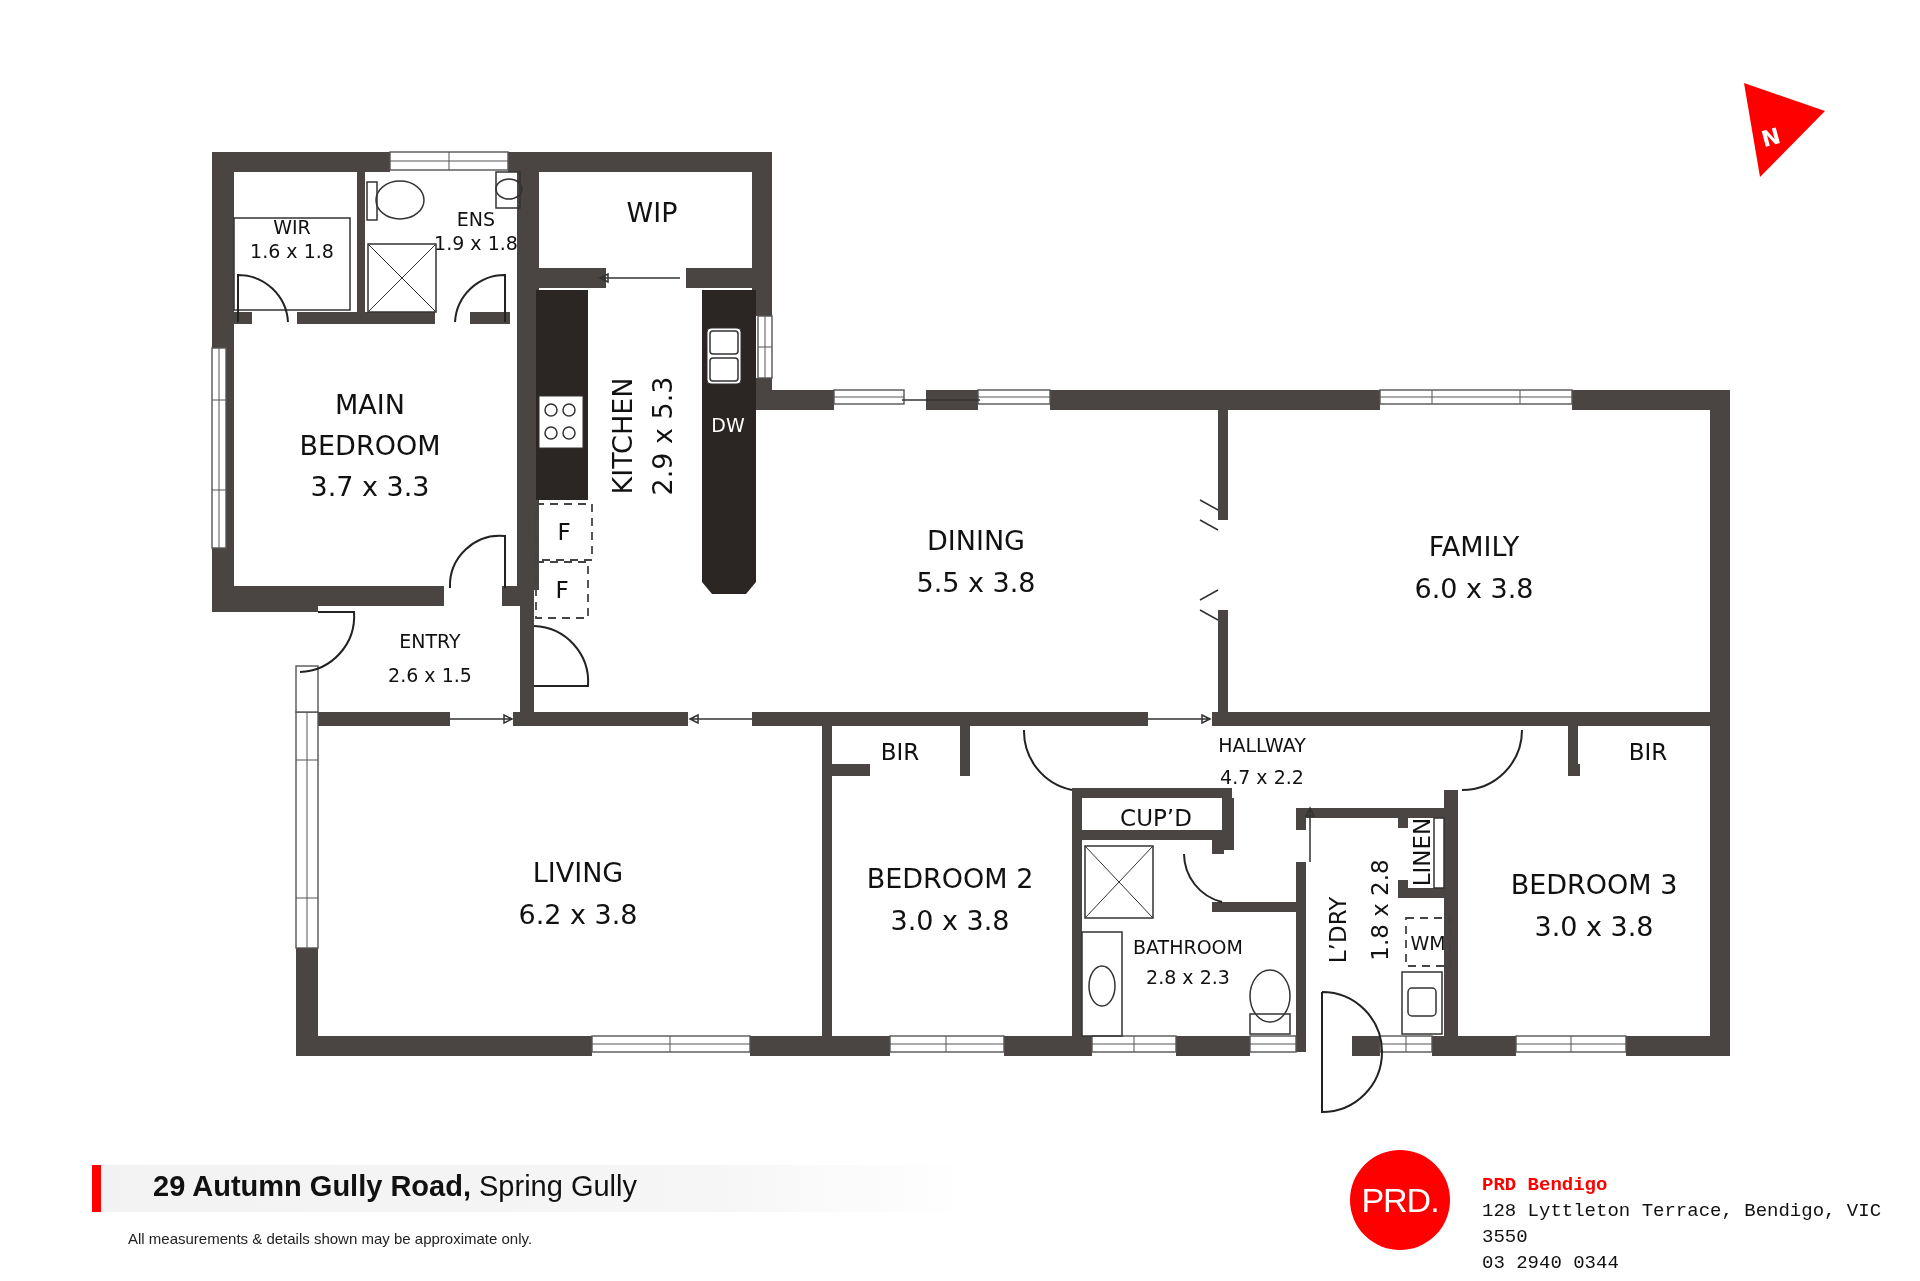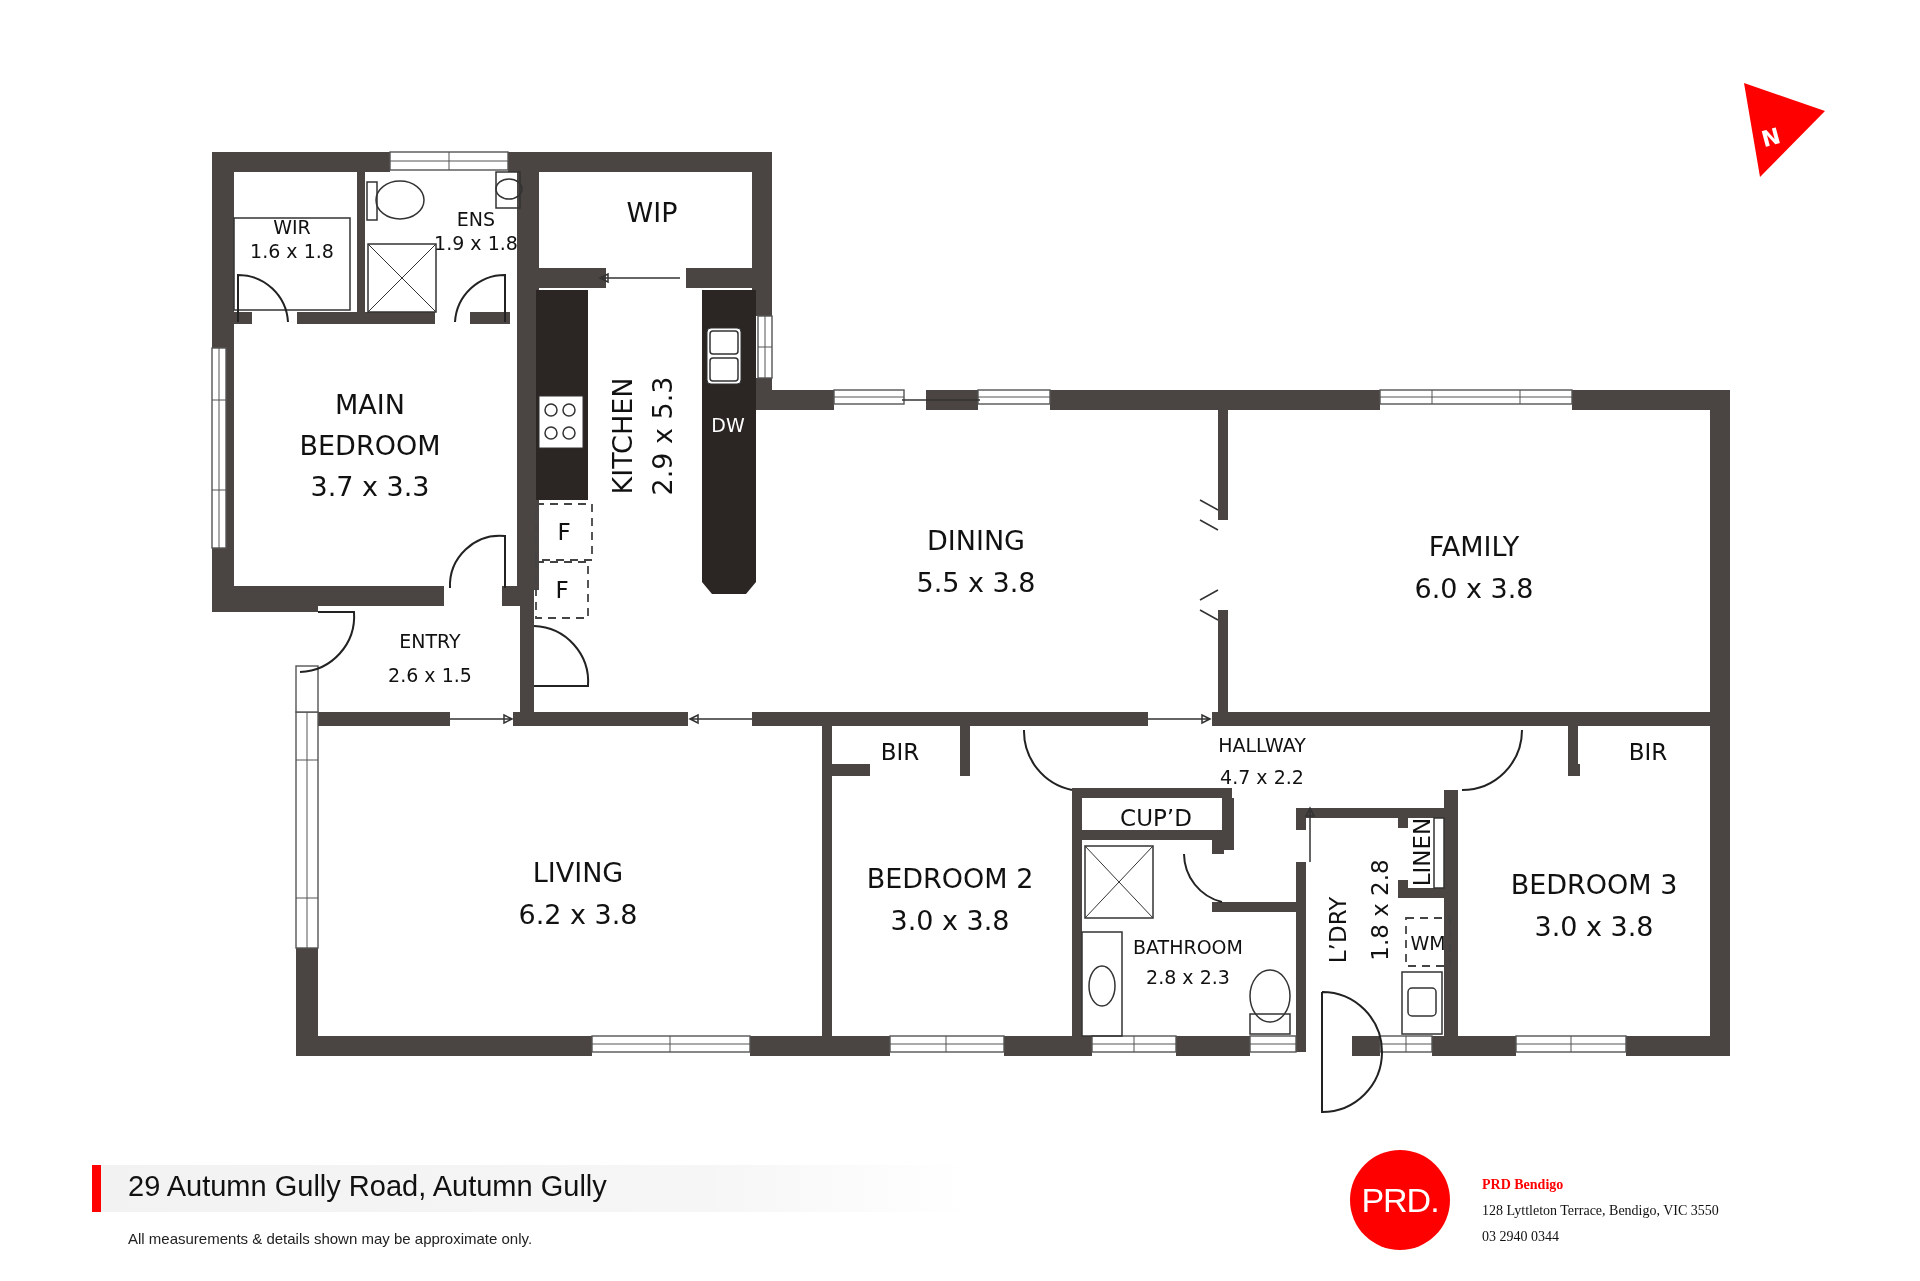--- a/index.html
+++ b/index.html
@@ -12,24 +12,24 @@
   .door{fill:none;stroke:#222;stroke-width:2;}
   .dash{fill:none;stroke:#444;stroke-width:1.8;stroke-dasharray:8 6;}
   .lbl{font-family:"DejaVu Sans",sans-serif;fill:#111;text-anchor:middle;}
   .lbl-big{font-size:27px;}
   .lbl-med{font-size:23px;}
   .lbl-sm{font-size:19px;}
   .lbl-w{fill:#fff;}
   #footer-title{position:absolute;left:92px;top:1165px;height:47px;width:880px;background:linear-gradient(90deg,#f2f2f2 0%,#f6f6f6 70%,#fff 100%);}
   #footer-bar{position:absolute;left:92px;top:1165px;width:9px;height:47px;background:#f00;}
   #footer-addr{position:absolute;left:128px;top:1170px;font-size:29px;color:#111;font-family:"Liberation Sans",sans-serif;white-space:nowrap;}
-  #footer-addr b{font-weight:normal;}
+  #footer-addr b{font-weight:bold;margin-left:25px;}
   #footer-note{position:absolute;left:128px;top:1230px;font-size:15px;color:#222;font-family:Liberation Sans, sans-serif;}
   #prd-logo{position:absolute;left:1350px;top:1150px;width:100px;height:100px;border-radius:50%;background:#f00;color:#fff;font-family:"Liberation Sans",sans-serif;font-size:34px;display:flex;align-items:center;justify-content:center;letter-spacing:-1px;text-align:center;}
-  #agency{position:absolute;left:1482px;top:1172px;font-family:Liberation Serif, serif;font-size:14px;line-height:26px;color:#111;}
+  #agency{position:absolute;left:1482px;top:1172px;font-family:Liberation Mono, monospace;font-size:19px;line-height:26px;color:#111;}
   #agency .name{color:#f00;font-weight:bold;}
 </style>
 </head>
 <body>
 
 <svg id="plan" viewBox="0 0 1920 1281" xmlns="http://www.w3.org/2000/svg">
 
   <g>
     <polygon points="1744,83 1825,111 1760,177" fill="#ff0000"></polygon>
     <text x="1771" y="145" font-size="22" font-weight="bold" fill="#fff" text-anchor="middle" font-family="DejaVu Sans, sans-serif" transform="rotate(-15 1771 138)">N</text>
@@ -268,21 +268,21 @@
     <text class="lbl lbl-med" transform="translate(1388,910) rotate(-90)">1.8 x 2.8</text>
     <text class="lbl lbl-med" transform="translate(1430,852) rotate(-90)">LINEN</text>
     <text class="lbl lbl-med" x="1648" y="760">BIR</text>
     <text class="lbl lbl-big" x="1594" y="894">BEDROOM 3</text>
     <text class="lbl lbl-big" x="1594" y="936">3.0 x 3.8</text>
   </g>
 </svg>
 
 <div id="footer-title"></div>
 <div id="footer-bar"></div>
-<div id="footer-addr"><b>29 Autumn Gully Road,</b><span> Autumn Gully</span></div>
+<div id="footer-addr"><b>29 Autumn Gully Road,</b><span> Spring Gully</span></div>
 <div id="footer-note">All measurements &amp; details shown may be approximate only.</div>
 
 <div id="prd-logo">
     <span>PRD.</span>
   </div>
 <div id="agency">
   <div class="name">PRD Bendigo</div>
   <div>128 Lyttleton Terrace, Bendigo, VIC 3550</div>
   <div>03 2940 0344</div>
 </div>

